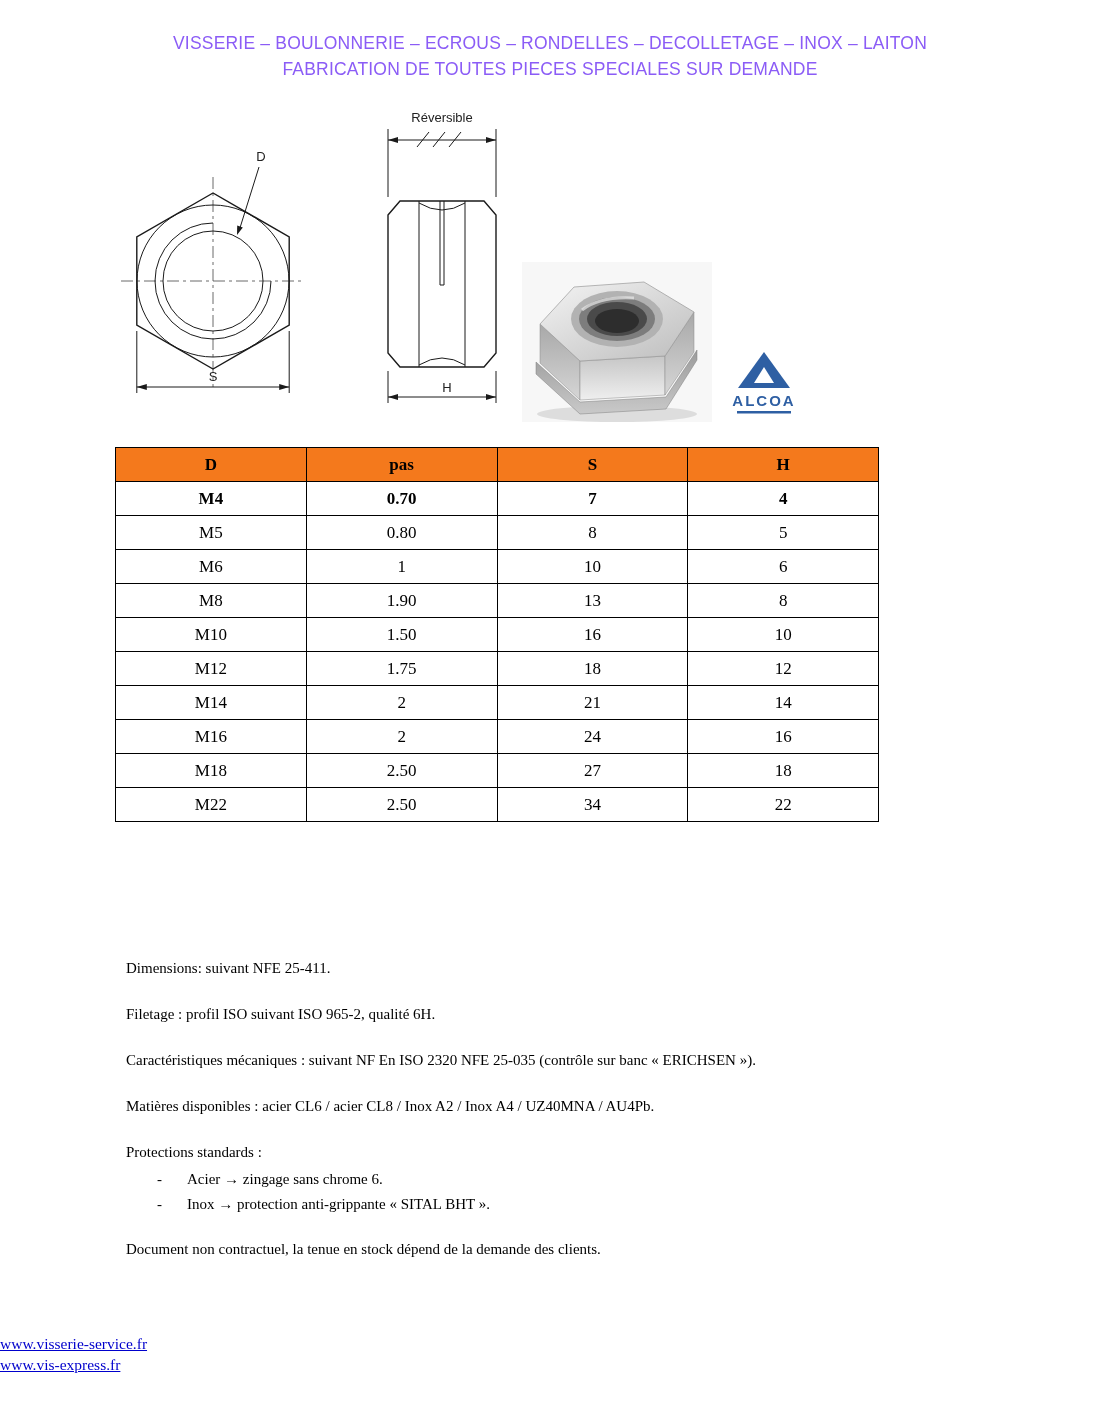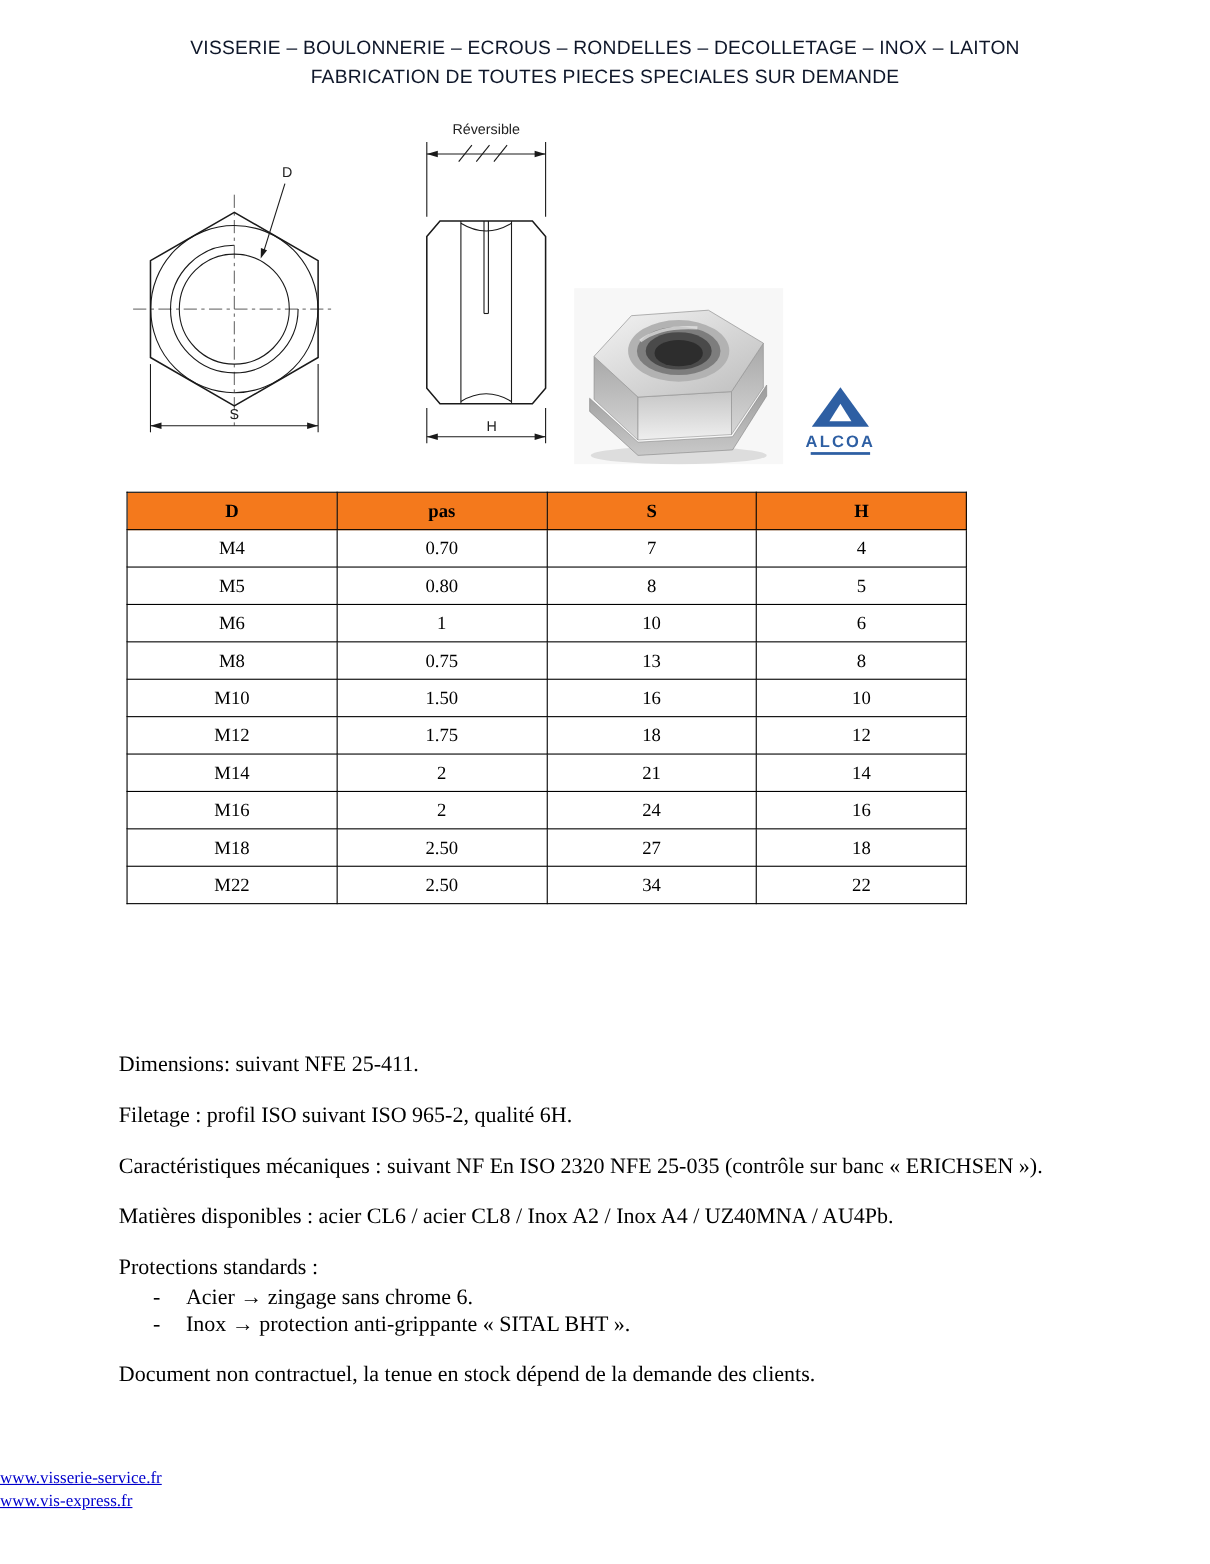--- a/index.html
+++ b/index.html
@@ -6,44 +6,44 @@
   html,body { background:#ffffff; }
   body {
     width:1100px; height:1422px; position:relative;
     font-family:"Liberation Serif", serif; color:#000;
   }
   .page { position:absolute; inset:0; background:#fff; overflow:hidden; }
 
   .header {
     position:absolute; top:30px; left:0; width:100%;
     text-align:center; font-family:"Liberation Sans", sans-serif;
-    font-size:17.5px; line-height:26px; color:#0f172a; letter-spacing:.2px;
+    font-size:17.5px; line-height:26px; color:#8b5cf6; letter-spacing:.2px;
   }
 
   svg.fig { position:absolute; overflow:visible; }
   .draw-label { font-family:"Liberation Sans", sans-serif; font-size:13px; fill:#222; }
   .alcoa-text { font-family:"Liberation Sans", sans-serif; font-size:15px; font-weight:bold; fill:#2E5FA3; letter-spacing:2px; }
 
   table.nut-table {
     position:absolute; top:447px; left:115px; width:764px;
     border-collapse:collapse; font-size:17px; table-layout:fixed;
   }
   .nut-table th, .nut-table td {
     border:1px solid #000; text-align:center; height:34px;
     width:25%; padding:0; vertical-align:middle;
   }
   .nut-table thead th { background:#F4791C; font-weight:bold; }
   .nut-table td { font-weight:normal; }
-  .nut-table tbody tr:first-child td { font-weight:normal; }
+  .nut-table tbody tr:first-child td { font-weight:bold; }
   .nut-table td, .nut-table th { font-family:"Liberation Serif", serif; }
   .nut-table tbody td:first-child { font-weight:normal; }
 
   .notes {
-    position:absolute; top:958px; left:108px; width:880px;
-    font-size:20px;
+    position:absolute; top:958px; left:126px; width:880px;
+    font-size:15px;
   }
   .notes p { margin:0 0 26px 0; line-height:20px; }
   .notes p.prot-title { margin-bottom:5px; }
   .prot-list { list-style:none; margin:0 0 0 31px; padding:0; }
   .prot-list li { line-height:25px; padding-left:30px; position:relative; }
   .prot-list li::before { content:"-"; position:absolute; left:0; }
   .notes p.disclaimer { margin-top:22px; margin-bottom:0; }
 
   .footer {
     position:absolute; top:1333px; left:0; width:100%;
@@ -189,21 +189,21 @@
           <td>5</td>
         </tr>
         <tr>
           <td>M6</td>
           <td>1</td>
           <td>10</td>
           <td>6</td>
         </tr>
         <tr>
           <td>M8</td>
-          <td>0.75</td>
+          <td>1.90</td>
           <td>13</td>
           <td>8</td>
         </tr>
         <tr>
           <td>M10</td>
           <td>1.50</td>
           <td>16</td>
           <td>10</td>
         </tr>
         <tr>

